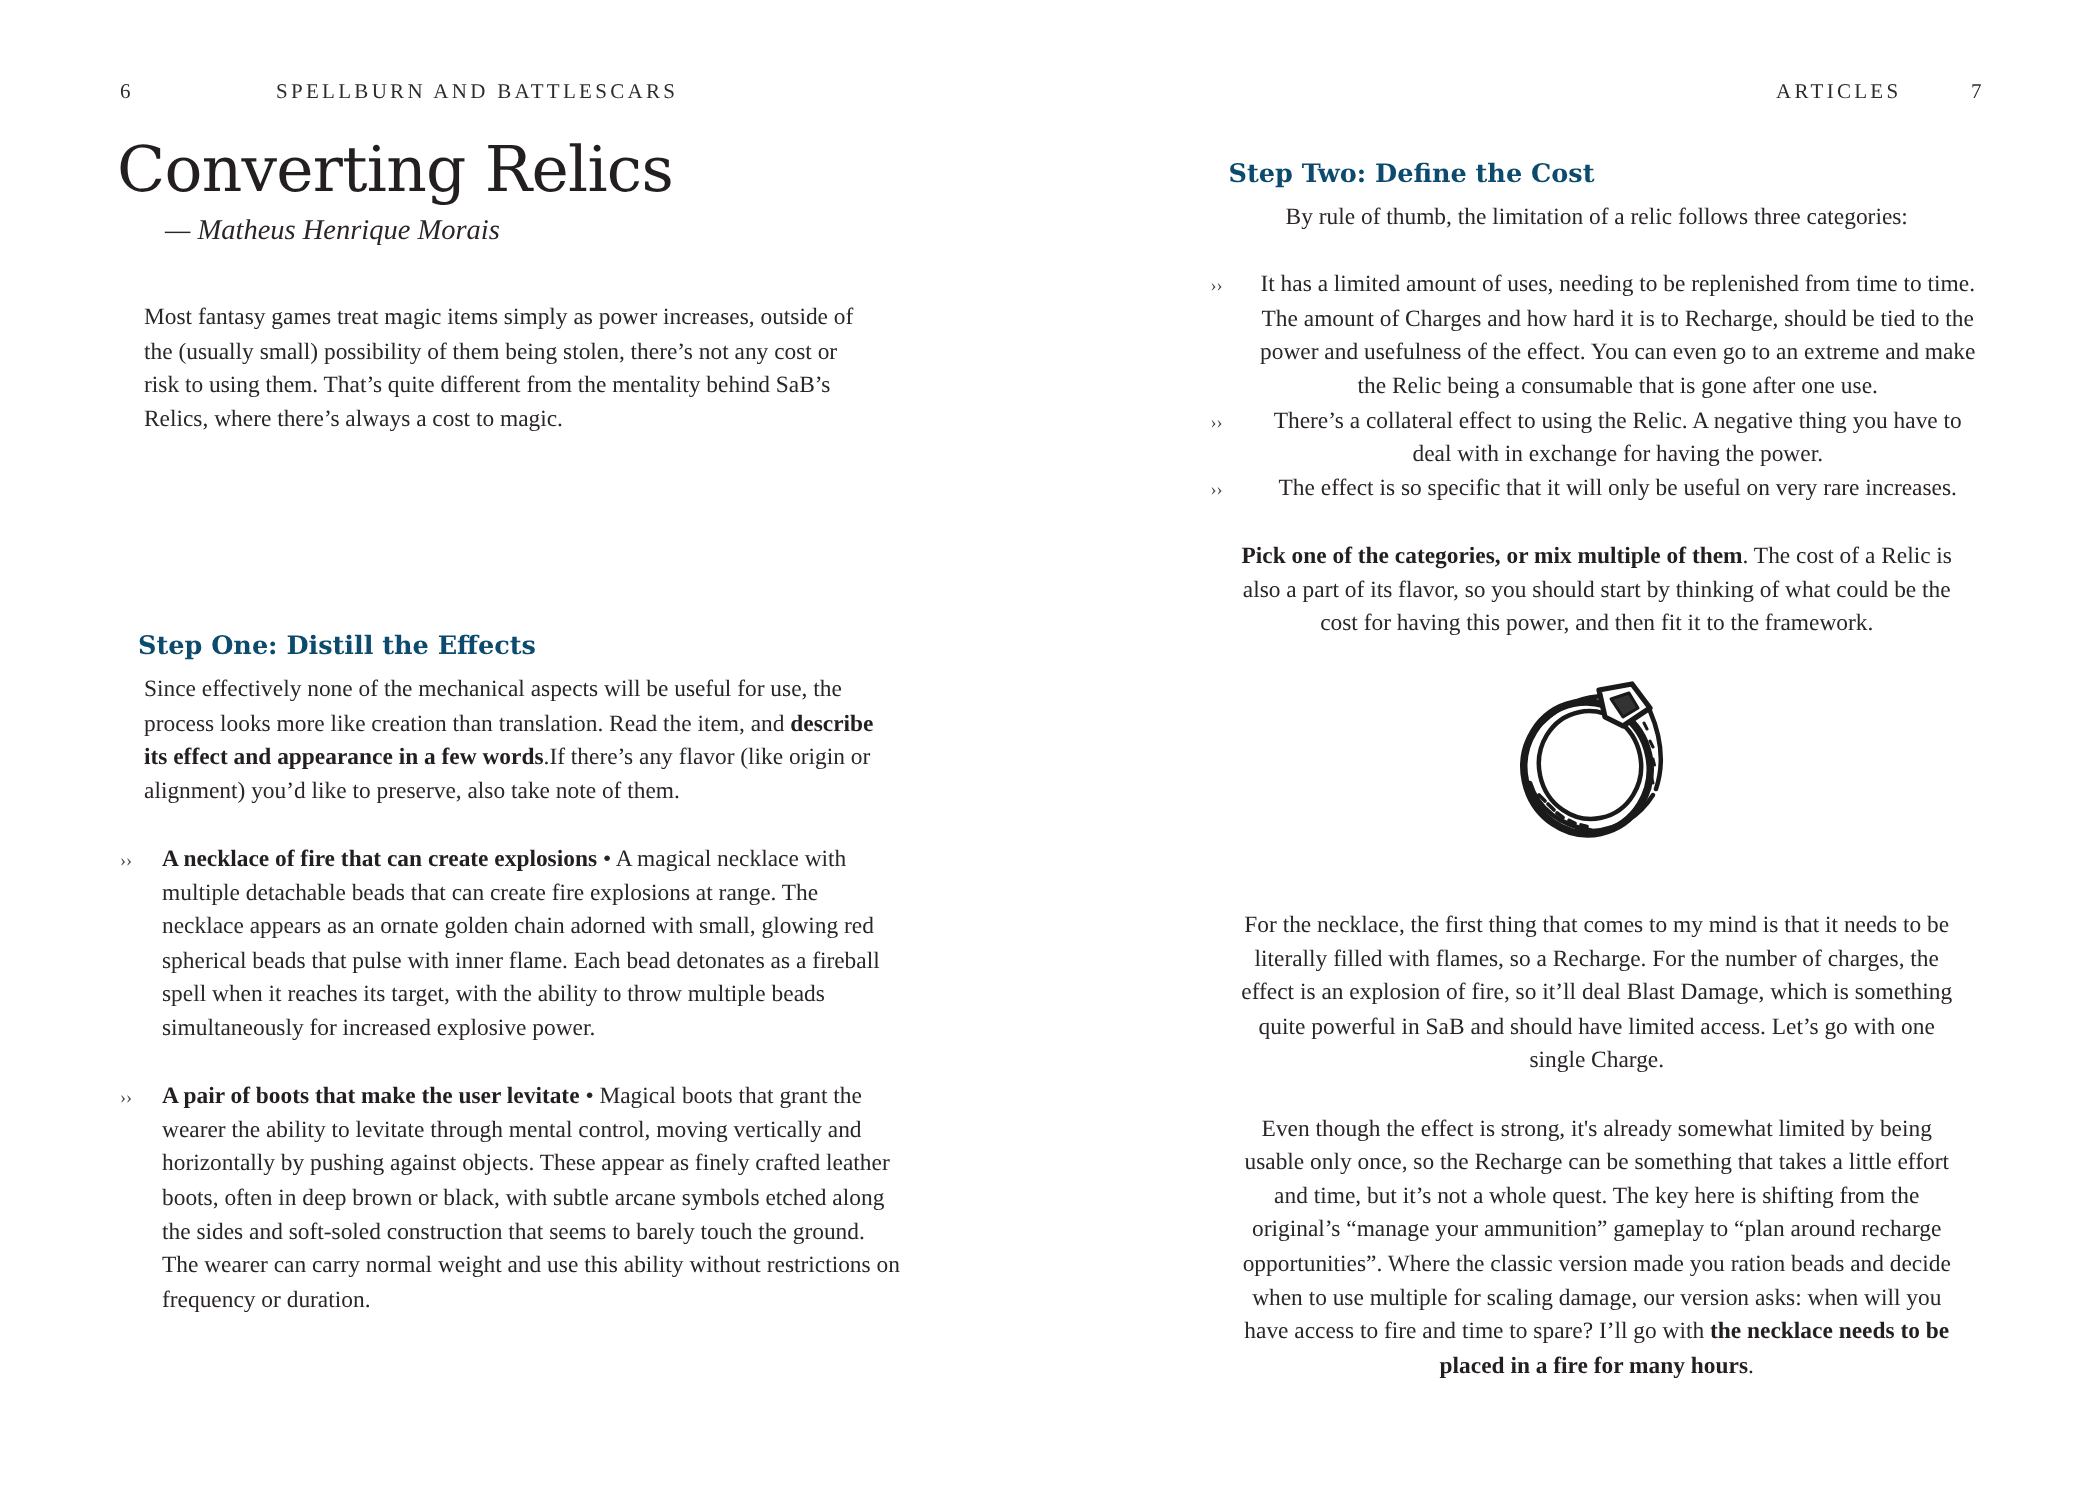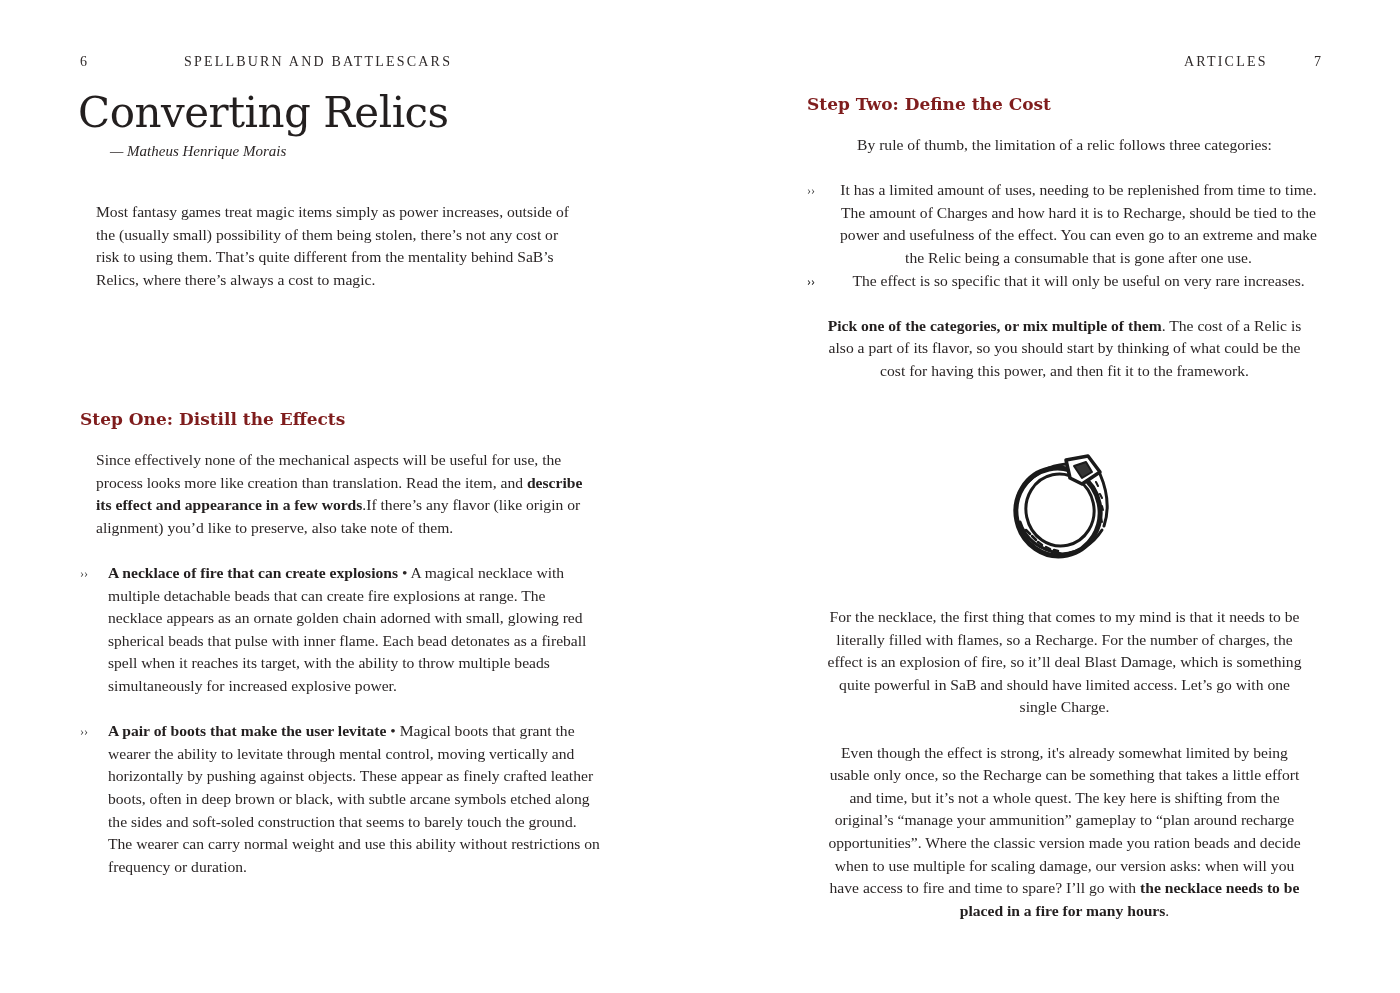--- a/index.html
+++ b/index.html
@@ -23,35 +23,35 @@
   .pnum-right { left: 614px; letter-spacing: 0; }
 
   .title {
     position: absolute; left: 78px; top: 88px; margin: 0;
     font-family: "DejaVu Serif", serif; font-weight: normal;
     font-size: 42px; letter-spacing: -0.5px; color: #231f1f;
   }
   .byline {
     position: absolute; left: 110px; top: 143px;
     font-family: "Liberation Serif", serif; font-style: italic;
-    font-size: 15px; color: #2b2626;
+    font-size: 19px; color: #2b2626;
   }
 
   .block {
     position: absolute;
     font-family: "Liberation Serif", serif;
     font-size: 15.6px; line-height: 22.6px; color: #2b2626;
   }
   .block p { margin: 16px; }
   .block b { color: #231f1f; }
 
   .h2 {
-    position: absolute; margin: 0;
+    position: absolute; margin: 12px;
     font-family: "DejaVu Serif", serif; font-weight: bold;
-    font-size: 17px; color: #7f1d1d;
+    font-size: 17px; color: #0c4a6e;
   }
 
   .list { list-style: none; margin: 0; padding: 0; }
   .list li { position: relative; padding-left: 28px; }
   .list li .bullet {
     position: absolute; left: 0; top: 0;
     font-size: 12px; color: #444;
   }
 
   .ring { position: absolute; left: 308px; top: 452px; width: 108px; height: 108px; }
@@ -97,20 +97,21 @@
   <div class="block" style="left:107px; top:118px; width:515px;">
     <p>By rule of thumb, the limitation of a relic follows three categories:</p>
 
     <ul class="list" style="margin-top:22.6px;">
       <li>
         <span class="bullet">››</span>
         <span>It has a limited amount of uses, needing to be replenished from time to time. The amount of Charges and how hard it is to Recharge, should be tied to the power and usefulness of the effect. You can even go to an extreme and make the Relic being a consumable that is gone after one use.</span>
       </li>
       <li>
         <span class="bullet">››</span>
+        <span>There’s a collateral effect to using the Relic. A negative thing you have to deal with in exchange for having the power.</span>
       </li>
       <li>
         <span class="bullet">››</span>
         <span>The effect is so specific that it will only be useful on very rare increases.</span>
       </li>
     </ul>
 
     <p style="margin-top:22.6px;"><b>Pick one of the categories, or mix multiple of them</b><span>. The cost of a Relic is also a part of its flavor, so you should start by thinking of what could be the cost for having this power, and then fit it to the framework.</span></p>
   </div>
 

